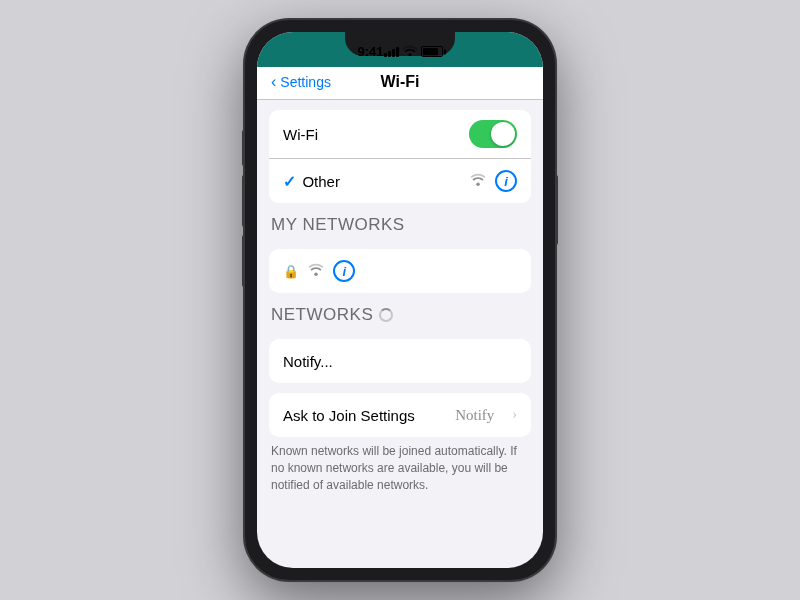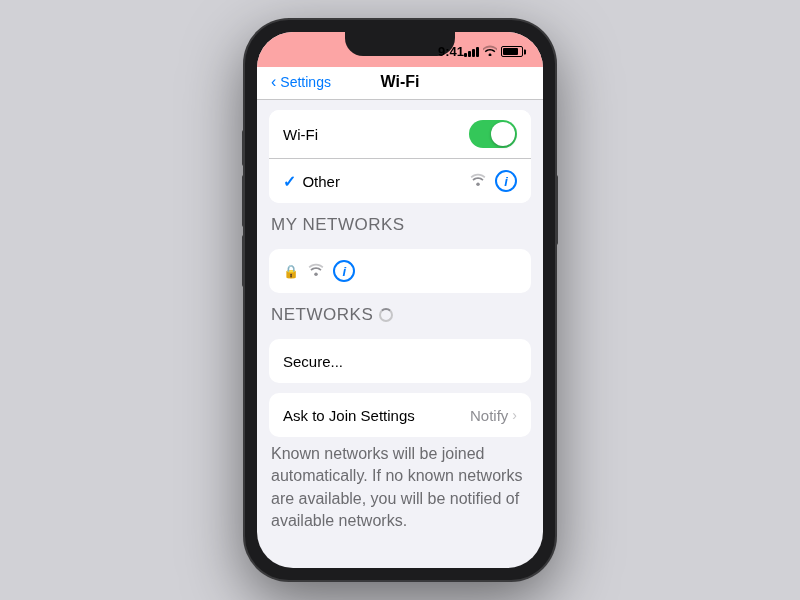--- a/index.html
+++ b/index.html
@@ -73,24 +73,24 @@
       height: 536px;
       background: #f2f2f7;
       border-radius: 36px;
       overflow: hidden;
       display: flex;
       flex-direction: column;
     }
 
     
     .status-bar {
-      background: #fca5a5;
+      background: #0f766e;
       padding: 12px 20px 8px;
       display: flex;
-      justify-content: flex-end;
+      justify-content: center;
       align-items: center;
       position: relative;
     }
 
     .notch {
       position: absolute;
       top: 0;
       left: 50%;
       transform: translateX(-50%);
       width: 110px;
@@ -313,34 +313,35 @@
     .ask-row {
       display: flex;
       align-items: center;
       padding: 10px 14px;
       min-height: 44px;
     }
 
     .row-value-right {
       display: flex;
       align-items: center;
-      gap: 4px;
+      gap: 18px;
       color: #8e8e93;
       font-size: 15px;
+      font-family: Liberation Serif, serif;
     }
 
     .chevron-right {
       color: #c6c6c8;
       font-size: 14px;
     }
 
     
     .footer-text {
       padding: 6px 14px 0;
-      font-size: 16px;
+      font-size: 12px;
       color: #6c6c70;
       line-height: 1.4;
     }
 
     .nav-bar-wrapper {
       background: white;
       border-bottom: 0.5px solid #c6c6c8;
       position: relative;
       display: flex;
       align-items: center;
@@ -431,21 +432,21 @@
           </div>
         </div>
       </div>
 
       <div class="section-header">
         <span>NETWORKS</span>
         <span class="spinner"></span>
       </div>
       <div class="settings-group">
         <div class="settings-row">
-          <span class="row-label">Secure...</span>
+          <span class="row-label">Notify...</span>
         </div>
       </div>
 
       <div class="settings-group" style="margin-top: 10px;">
         <div class="ask-row">
           <span class="row-label">Ask to Join Settings</span>
           <div class="row-value-right">
             <span>Notify</span>
             <span class="chevron-right">›</span>
           </div>

